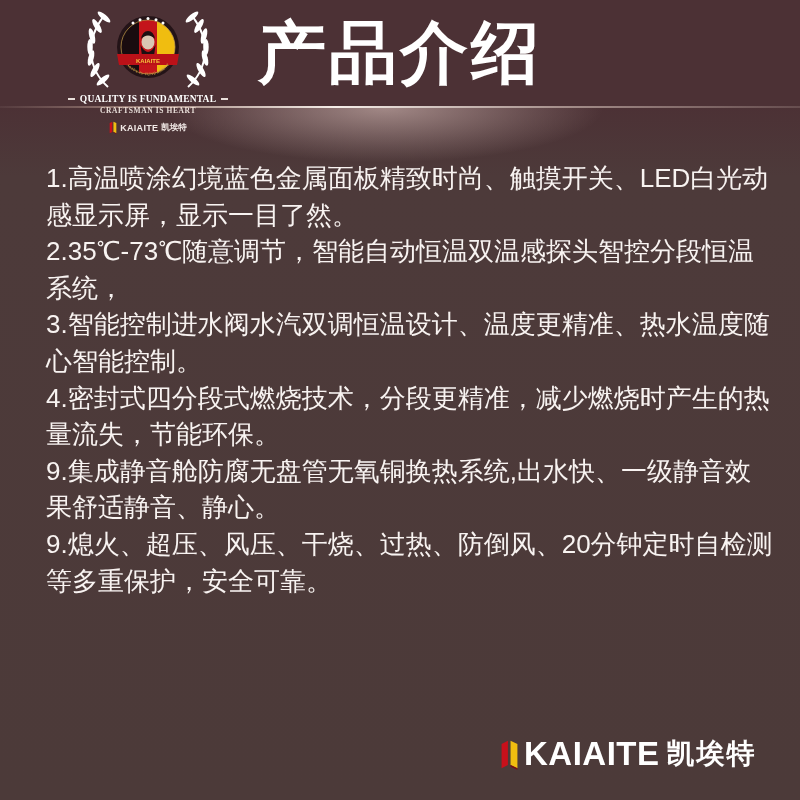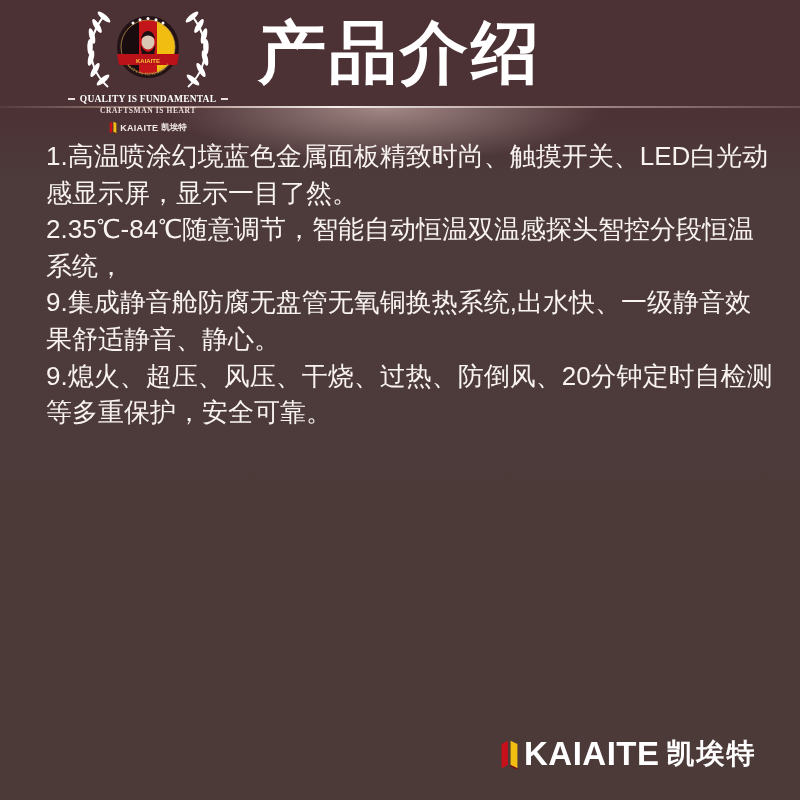--- a/index.html
+++ b/index.html
@@ -46,21 +46,21 @@
       rgba(255,236,225,0.15) 100%);
   }
   .divider-glow {
     position:absolute; top:108px; left:150px; width:560px; height:70px;
     background: radial-gradient(ellipse 50% 100% at 42% 0%,
       rgba(246,222,214,0.5), rgba(246,222,214,0.14) 55%, rgba(246,222,214,0) 78%);
     pointer-events:none;
   }
 
   
-  .features { position:absolute; top:138px; left:46px; width:730px; }
+  .features { position:absolute; top:160px; left:46px; width:730px; }
   .feature {
     margin:0; color:#f8f3f1;
     font-size:26px; line-height:36.6px;
     word-break: break-all; text-align:left;
   }
 
   
   .footer-brand { position:absolute; left:500px; top:737px; height:34px; display:flex; align-items:center; }
   .footer-en { font-size:33px; font-weight:bold; color:#ffffff; letter-spacing:0.5px; margin-left:5px; line-height:34px; }
   .footer-cn { font-size:28px; font-weight:bold; color:#ffffff; letter-spacing:2px; margin-left:7px; line-height:34px; }
@@ -139,21 +139,23 @@
     </div>
 
     <div class="page-title">产品介绍</div>
   </div>
 
   <div class="divider-line"></div>
   <div class="divider-glow"></div>
 
   <div class="features">
     <p class="feature">1.高温喷涂幻境蓝色金属面板精致时尚、触摸开关、LED白光动感显示屏，显示一目了然。</p>
-    <p class="feature">2.35℃-84℃随意调节，智能自动恒温双温感探头智控分段恒温系统，</p>
+    <p class="feature">2.35℃-73℃随意调节，智能自动恒温双温感探头智控分段恒温系统，</p>
+    <p class="feature">3.智能控制进水阀水汽双调恒温设计、温度更精准、热水温度随心智能控制。</p>
+    <p class="feature">4.密封式四分段式燃烧技术，分段更精准，减少燃烧时产生的热量流失，节能环保。</p>
     <p class="feature">9.集成静音舱防腐无盘管无氧铜换热系统,出水快、一级静音效果舒适静音、静心。</p>
     <p class="feature">9.熄火、超压、风压、干烧、过热、防倒风、20分钟定时自检测等多重保护，安全可靠。</p>
   </div>
 
   <div class="footer-brand">
     <svg width="19" height="31" viewBox="0 0 36 58">
       <path d="M3,9 L15,3 L15,49 L3,55 Z" fill="#c8101b"></path>
       <path d="M20,3 L33,9 L33,55 L20,49 Z" fill="#f0bd10"></path>
       <path d="M20,49 L33,55 L33,58 L20,52 Z" fill="#7a0d12"></path>
     </svg>

